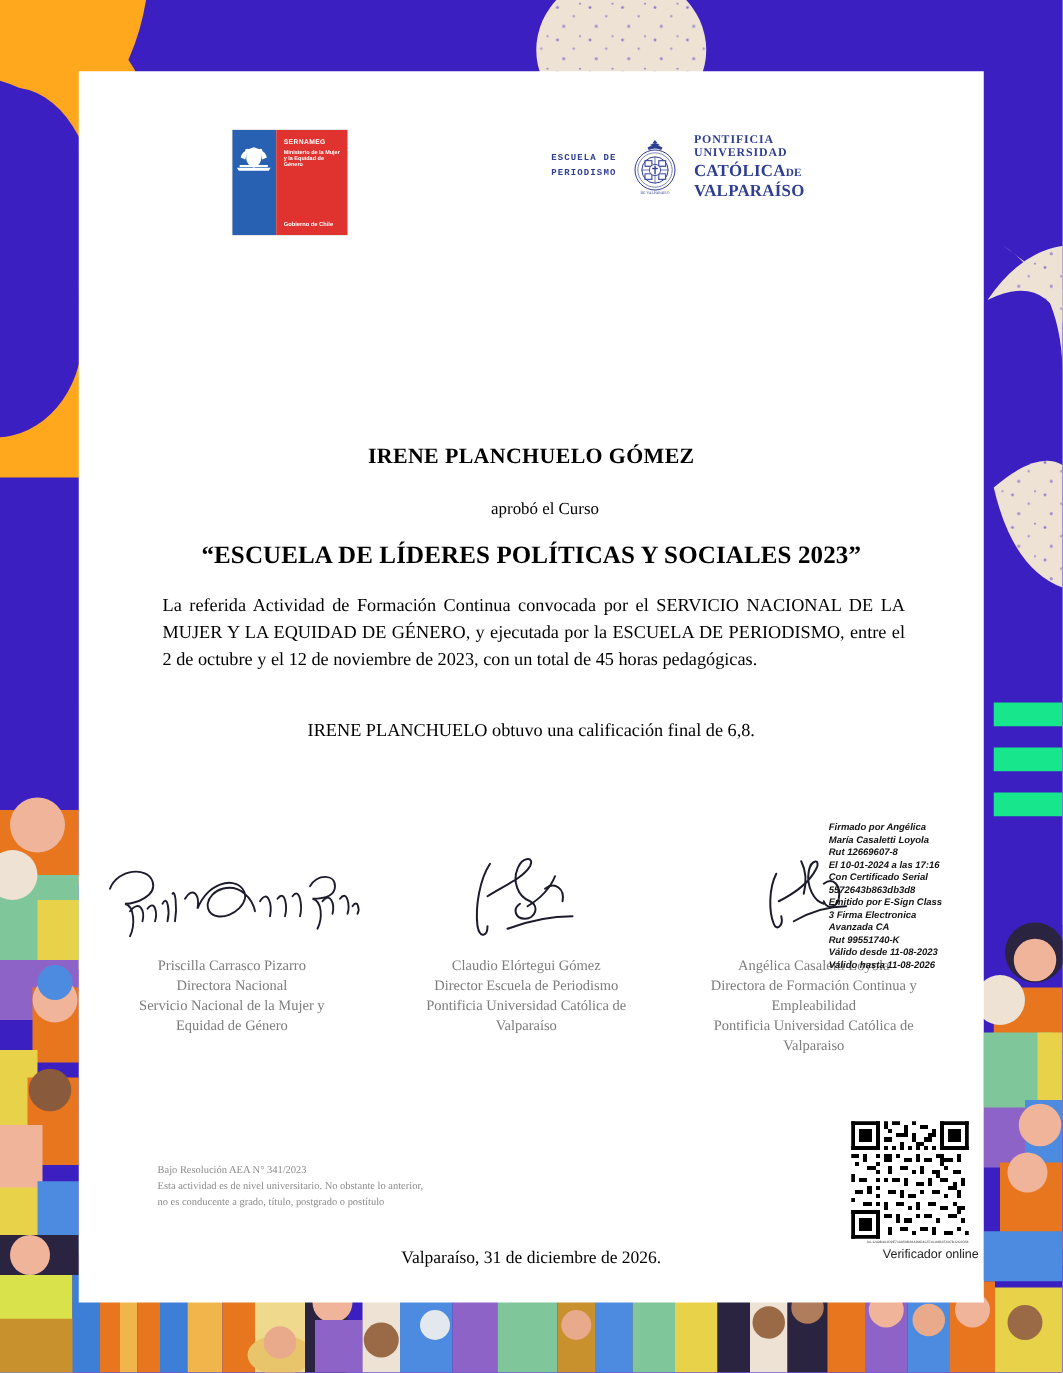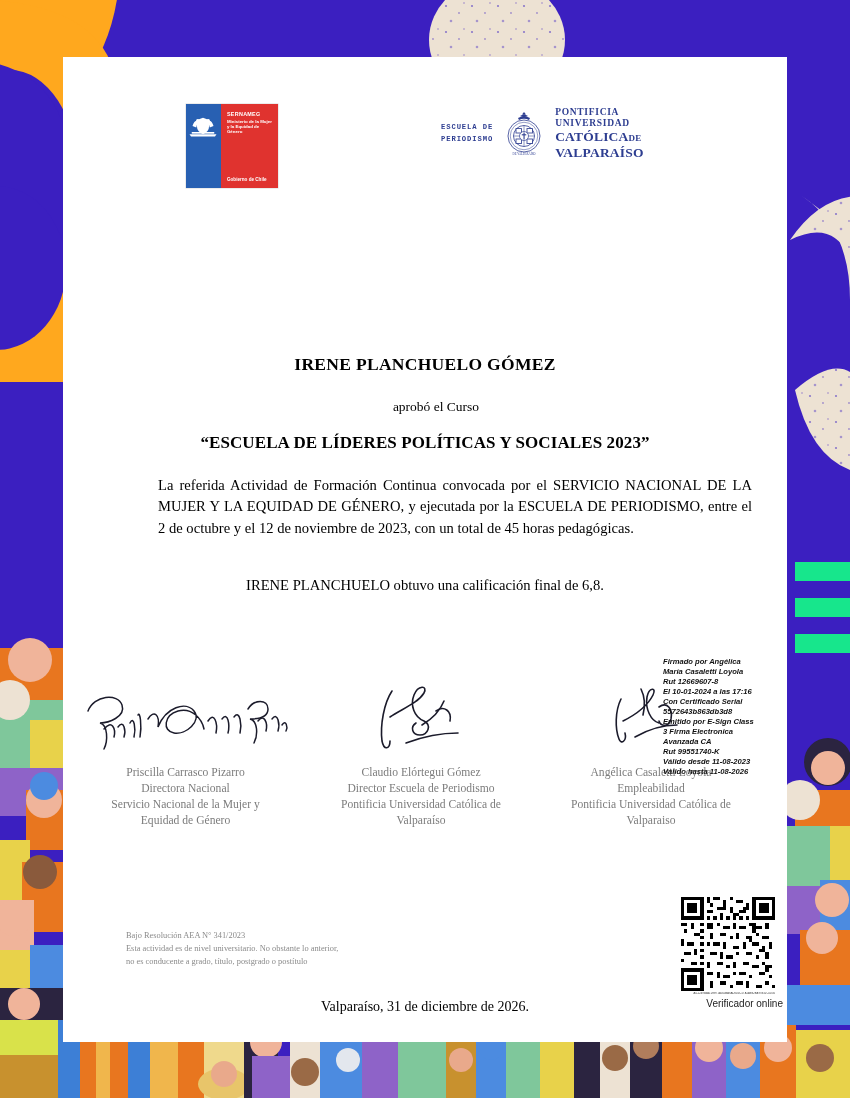--- a/index.html
+++ b/index.html
@@ -69,26 +69,26 @@
   .recipient{
     position:absolute;left:0;right:0;top:297px;
     text-align:center;font-size:17.5px;font-weight:bold;letter-spacing:.3px;
   }
   .aprobo{
     position:absolute;left:0;right:0;top:342px;
     text-align:center;font-size:13.5px;padding-left:22px;
   }
   .course{
     position:absolute;left:0;right:0;top:376px;
-    text-align:center;font-size:17px;font-weight:bold;letter-spacing:.1px;
+    text-align:center;font-size:20px;font-weight:bold;letter-spacing:.1px;
   }
   .para{
     position:absolute;left:67px;width:594px;top:418px;
     text-align:justify;text-justify:inter-word;
-    font-size:14.6px;line-height:1.46;color:#000;margin-left:28px;
+    font-size:14.6px;line-height:1.46;color:#000;
   }
   .grade{
     position:absolute;left:0;right:0;top:520px;
     text-align:center;font-size:14.6px;
   }
 
   
   .sig-row{position:absolute;left:0;top:620px;width:724px;height:230px;}
   .sig-col{position:absolute;top:0;text-align:center;}
   .sig-col.c1{left:10px;width:225px;}
@@ -396,20 +396,21 @@
             <path d="M20,18 C14,30 14,48 18,58 C20,64 26,60 24,52"></path>
             <path d="M22,40 C34,34 46,26 52,14 C56,6 48,6 46,16 C44,28 50,40 58,42"></path>
             <path d="M34,56 C48,48 62,44 76,44"></path>
             <path d="M58,26 C66,20 72,28 70,38 C68,46 60,46 58,40"></path>
             <path d="M40,8 C44,16 44,26 42,34"></path>
           </g>
         </svg>
       </div>
       <div class="sig-names">
         <div>Angélica Casaletti Loyola</div>
+        <div>Directora de Formación Continua y</div>
         <div>Empleabilidad</div>
         <div>Pontificia Universidad Católica de</div>
         <div>Valparaiso</div>
       </div>
     </div>
 
     <div class="esign">
       <div>Firmado por Angélica</div>
       <div>María Casaletti Loyola</div>
       <div>Rut 12669607-8</div>

